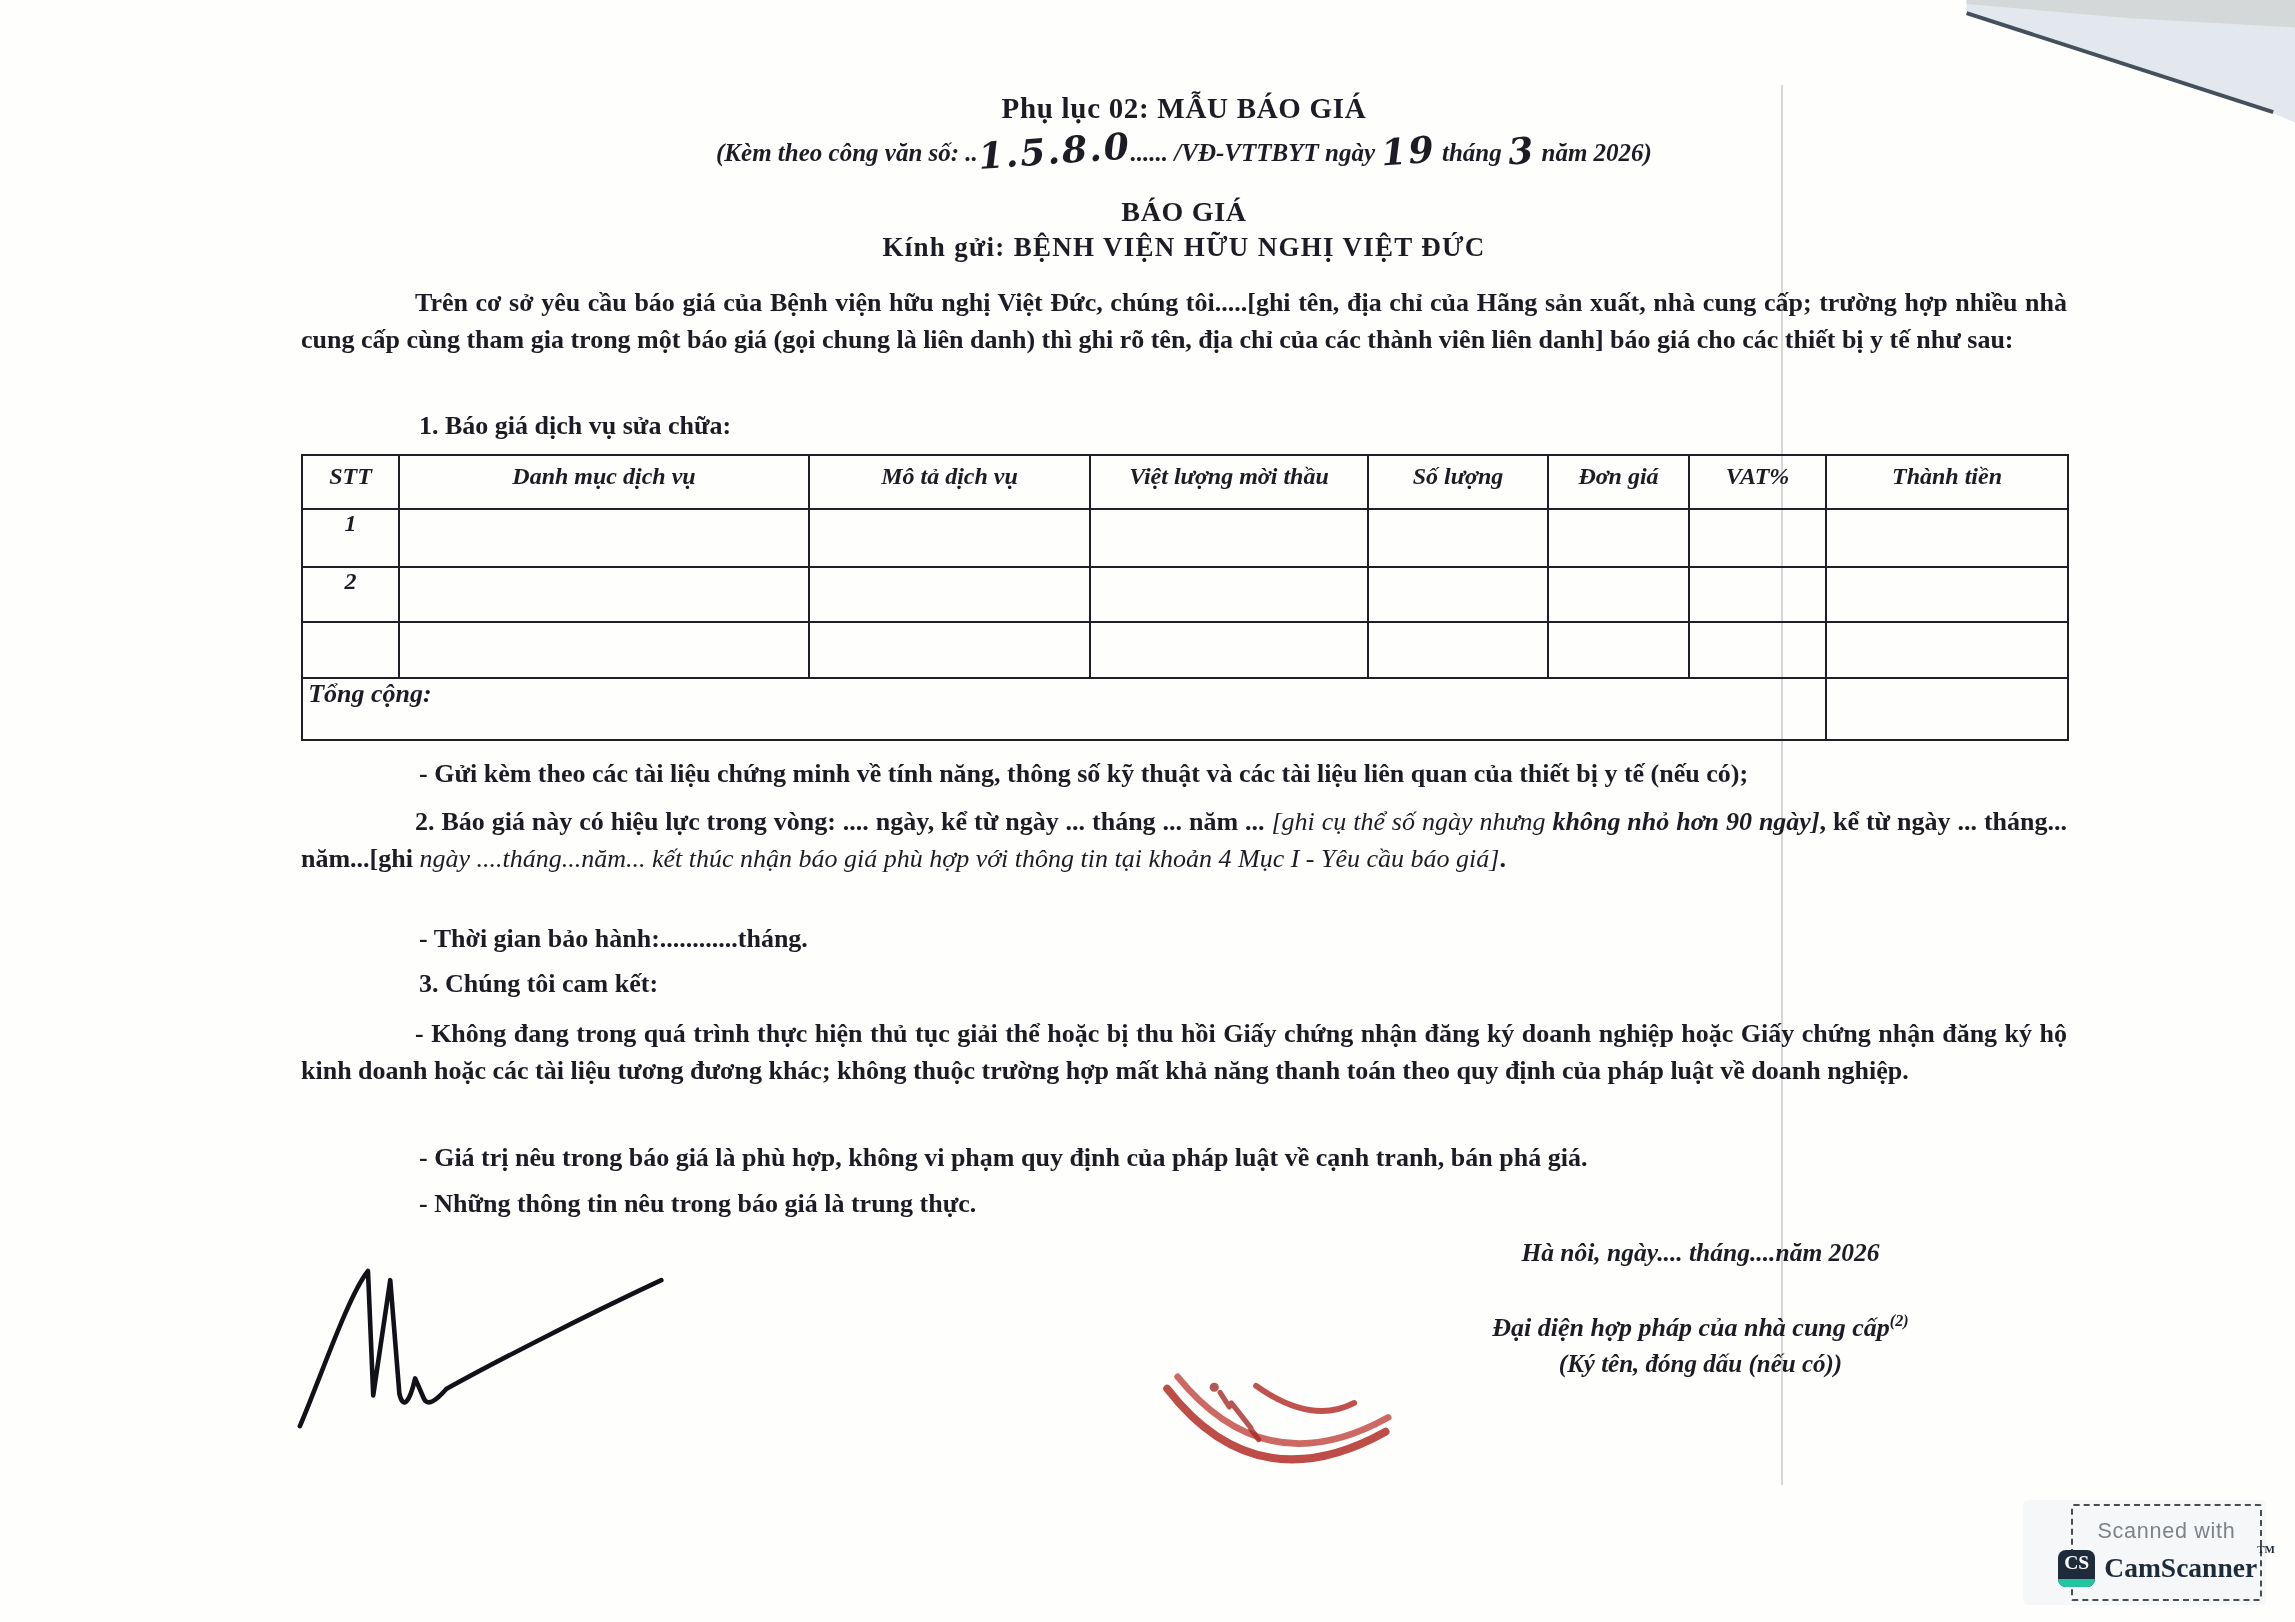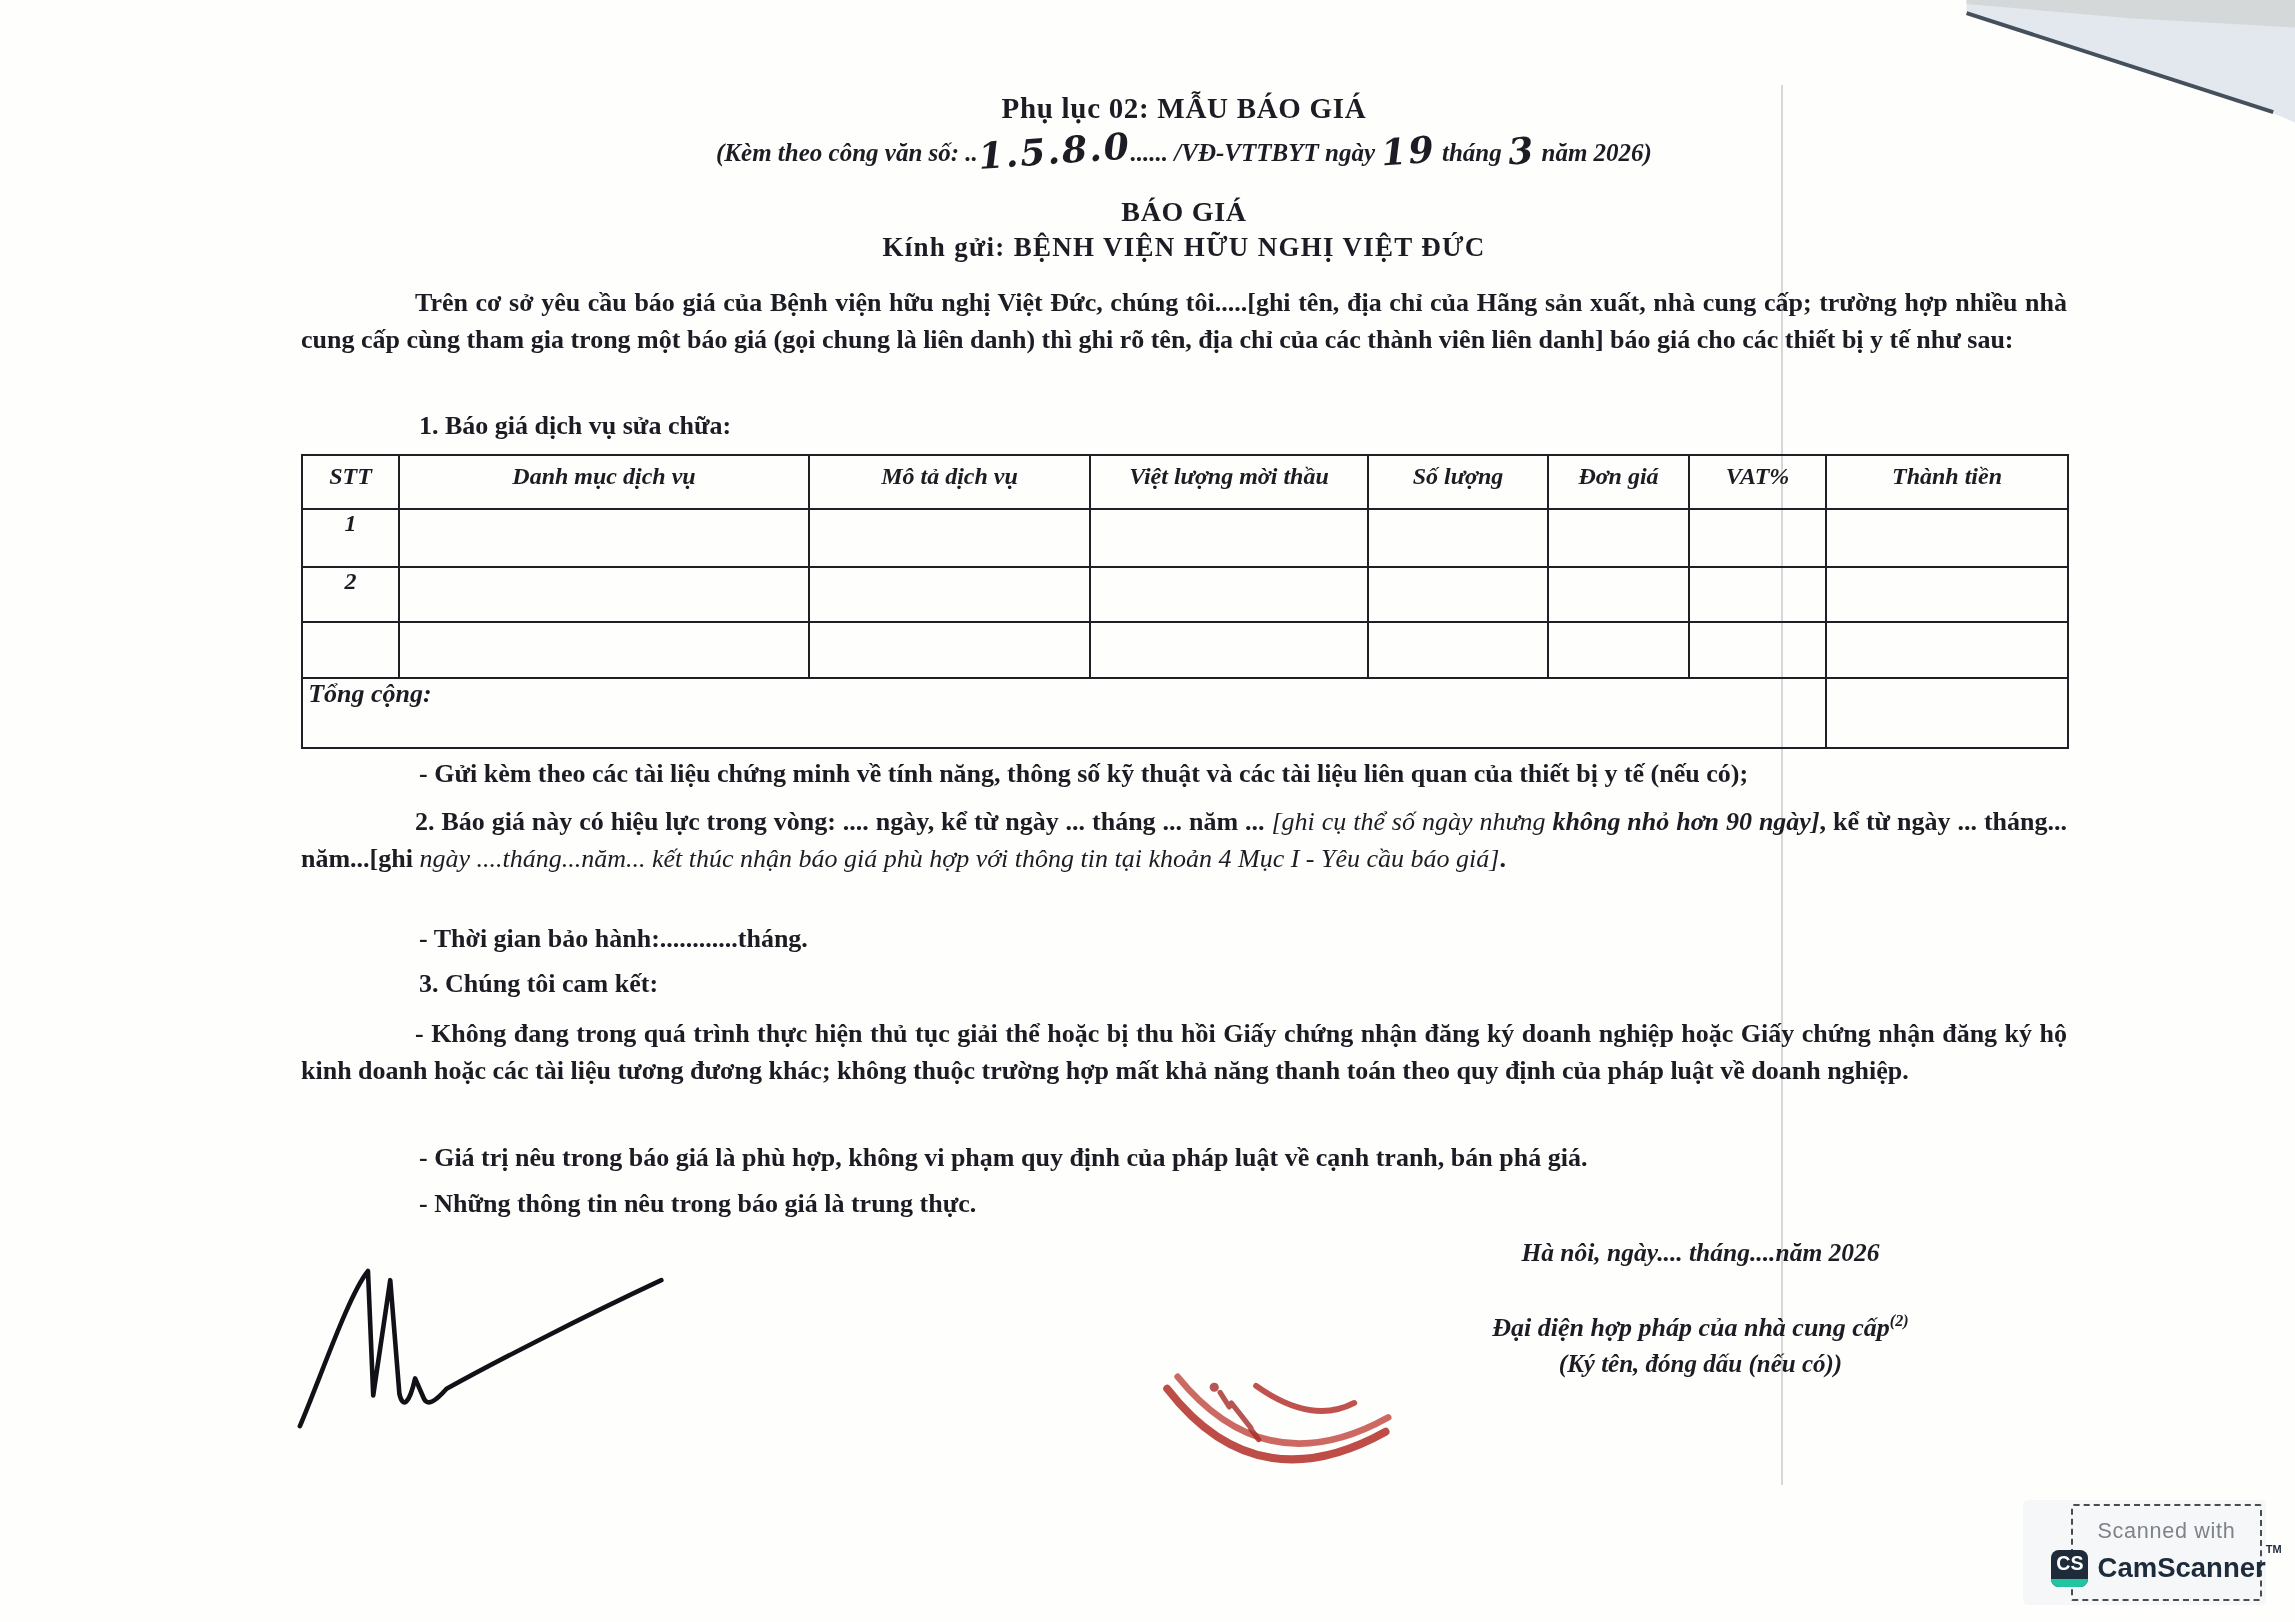--- a/index.html
+++ b/index.html
@@ -62,21 +62,21 @@
     font-family:"Liberation Sans","DejaVu Sans",sans-serif;
   }
   .badge-inner{
     position:absolute;left:3.9px;top:3.9px;right:3.9px;bottom:3.9px;
     border:2px dashed #4a4d50;border-radius:2.6px;
     display:flex;flex-direction:column;align-items:center;justify-content:center;
     gap:5.2px;
     margin-left:44px;
   }
   .badge-line1{font-size:21.6px;color:#7d8389;letter-spacing:0.7px;}
-  .badge-line2{display:flex;align-items:center;gap:9.2px;}
+  .badge-line2{display:flex;align-items:center;gap:9.2px;font-family:Liberation Serif, serif;}
   .cs-logo{
     position:relative;width:37px;height:37px;border-radius:7.9px;
     background:#1d2b3a;overflow:hidden;flex:0 0 auto;
   }
   .cs-logo span{
     position:absolute;left:0;right:0;top:2.6px;
     text-align:center;color:#ffffff;font-weight:700;font-size:19.6px;
   }
   .cs-strip{position:absolute;left:0;right:0;bottom:0;height:7.2px;background:#22c5a2;}
   .brand{font-size:27.5px;font-weight:700;color:#1d2b3a;}
@@ -155,21 +155,21 @@
         <tr style="height:56px">
           <td class="num"></td>
           <td></td>
           <td></td>
           <td></td>
           <td></td>
           <td></td>
           <td></td>
           <td></td>
         </tr>
-        <tr style="height:70px">
+        <tr style="height:62px">
           <td class="total" colspan="7">Tổng cộng:</td>
           <td></td>
         </tr>
       </tbody>
     </table>
   </div>
 
   <div class="abs inline-line" style="left:419px;top:759px;">- Gửi kèm theo các tài liệu chứng minh về tính năng, thông số kỹ thuật và các tài liệu liên quan của thiết bị y tế (nếu có);</div>
 
   <div class="abs col body-text indent" style="top:803px;font-weight:400;"><span class="b">2. Báo giá này có hiệu lực trong vòng: .... ngày, kể từ ngày ... tháng ... năm ... </span><span class="i">[ghi cụ thể số ngày nhưng </span><span class="bi">không nhỏ hơn 90 ngày]</span><span class="b">, kể từ ngày ... tháng... năm...[ghi </span><span class="i">ngày ....tháng...năm... kết thúc nhận báo giá phù hợp với thông tin tại khoản 4 Mục I - Yêu cầu báo giá]</span><span class="b">.</span></div>

